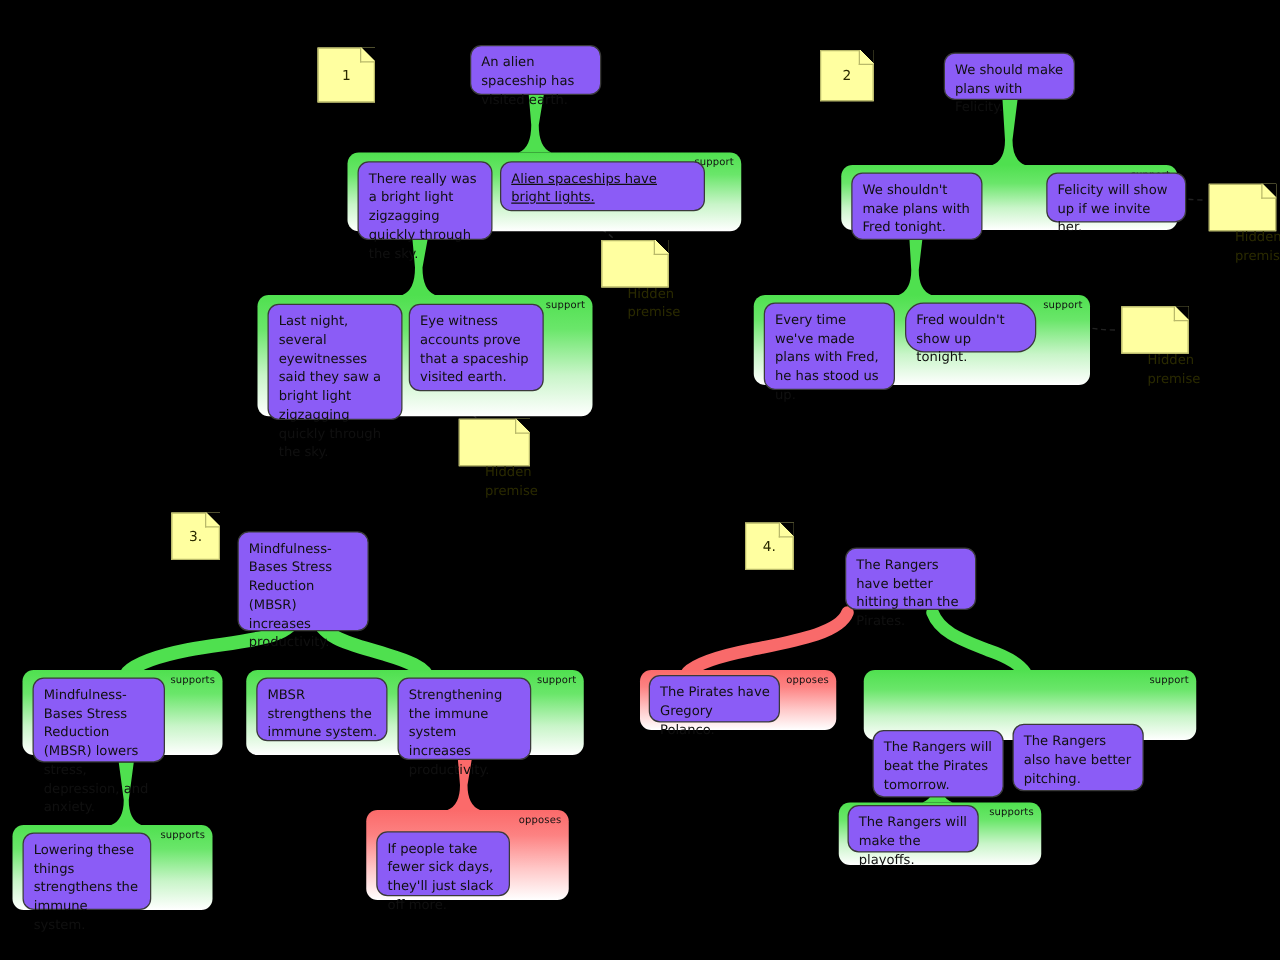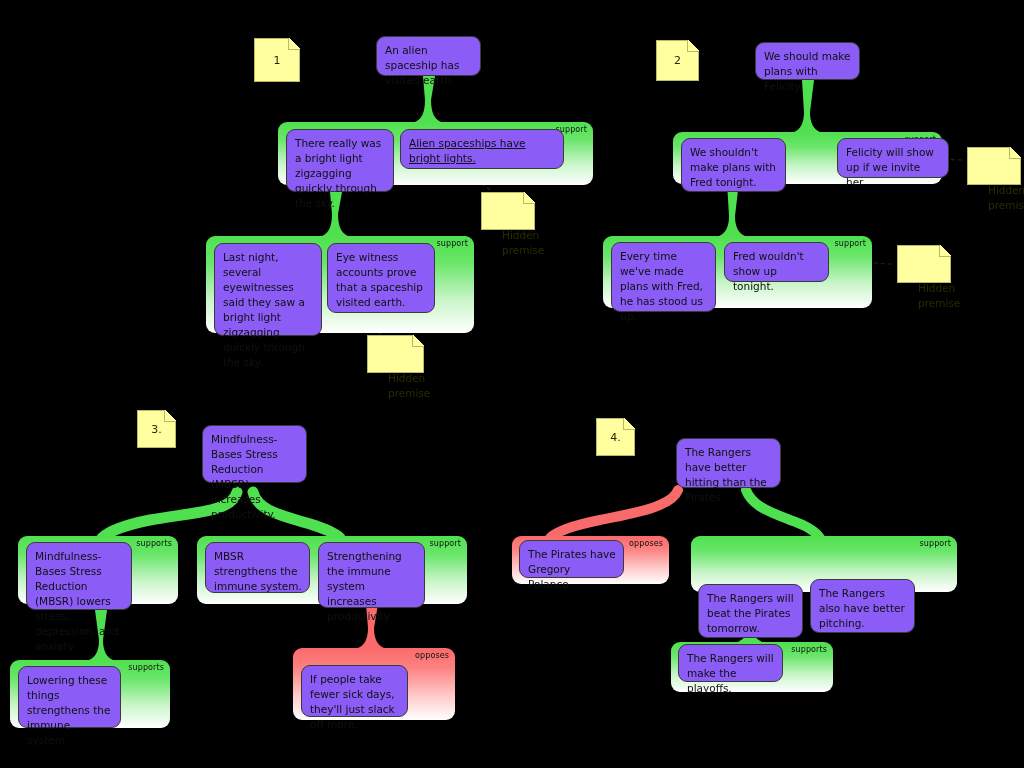--- a/index.html
+++ b/index.html
@@ -161,36 +161,36 @@
     <span>Hidden
 premise</span>
   </div>
 
   <div class="group support" style="left:603px;top:236px;width:269px;height:72px;">
     <span class="gtag">support</span>
   </div>
   <div class="claim" style="left:611px;top:242px;width:105px;height:70px;">
     <span>Every time we've made plans with Fred, he has stood us up.</span>
   </div>
-  <div class="claim" style="left:724px;top:242px;width:105px;height:40px;">
+  <div class="claim" style="left:724px;top:242px;width:105px;height:40px;border-radius:15px;">
     <span>Fred wouldn't show up tonight.</span>
   </div>
 
   <div class="sticky hp" style="left:897px;top:245px;width:54px;height:38px;">
     <span class="fold"></span>
     <span>Hidden
 premise</span>
   </div>
 
   <div class="sticky num" style="left:137px;top:410px;width:39px;height:38px;">
     <span class="fold"></span>
     <span>3.</span>
   </div>
 
-  <div class="claim root" style="left:202px;top:425px;width:105px;height:58px;">
+  <div class="claim root" style="left:190px;top:425px;width:105px;height:80px;">
     <span>Mindfulness-Bases Stress Reduction (MBSR) increases productivity.</span>
   </div>
 
   <div class="group support" style="left:18px;top:536px;width:160px;height:68px;">
     <span class="gtag">supports</span>
   </div>
   <div class="claim" style="left:26px;top:542px;width:106px;height:68px;">
     <span>Mindfulness-Bases Stress Reduction (MBSR) lowers stress, depression, and anxiety.</span>
   </div>
 

